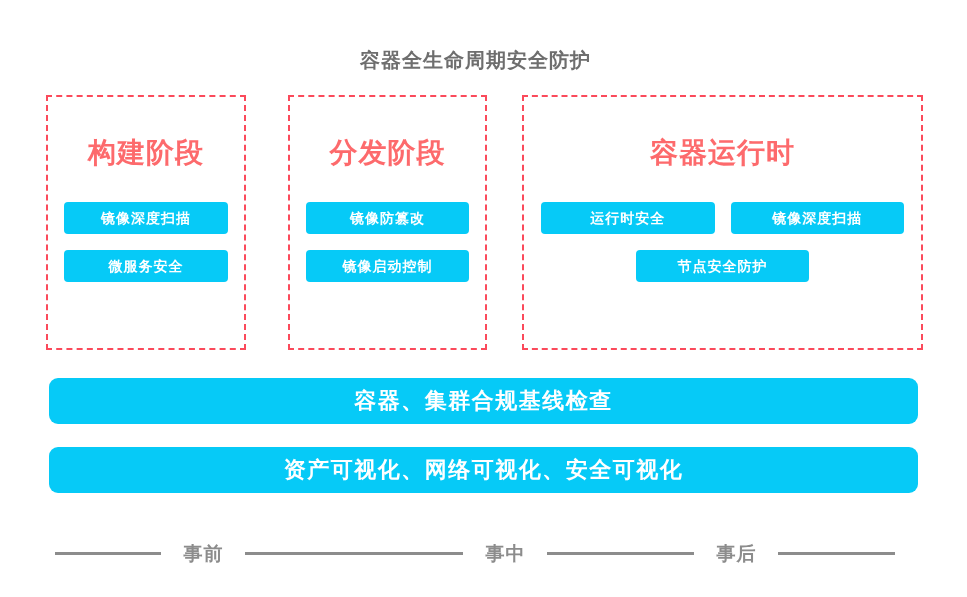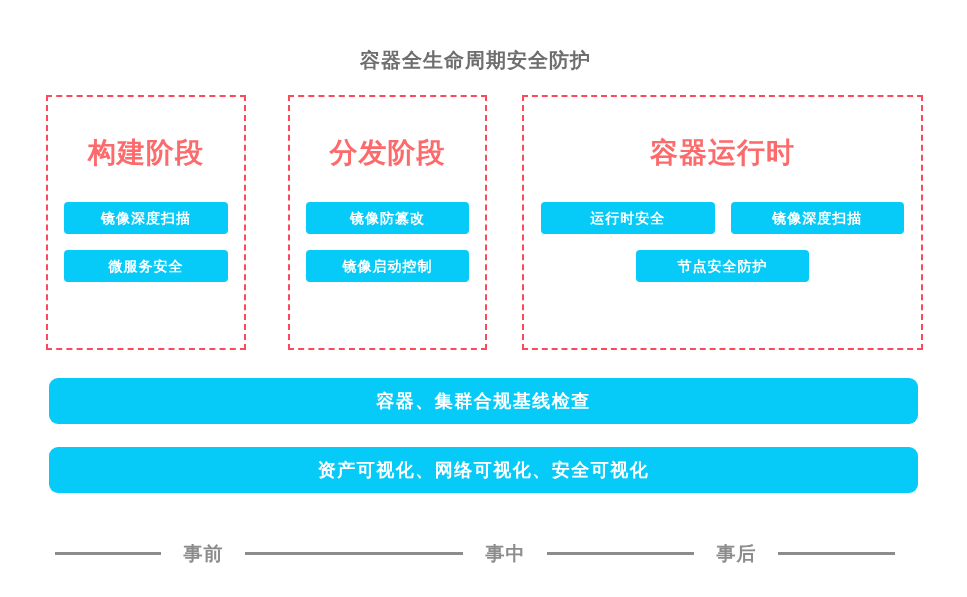--- a/index.html
+++ b/index.html
@@ -101,21 +101,21 @@
 
   
   .wide-bar {
     position: absolute;
     left: 49px;
     width: 869px;
     height: 46px;
     background: #06caf7;
     border-radius: 9px;
     color: #ffffff;
-    font-size: 18px;
+    font-size: 22px;
     font-weight: bold;
     letter-spacing: 1.5px;
     display: flex;
     align-items: center;
     justify-content: center;
     box-sizing: border-box;
     white-space: nowrap;
   }
   #wide-bar-0 { top: 378px; }
   #wide-bar-1 { top: 447px; }

